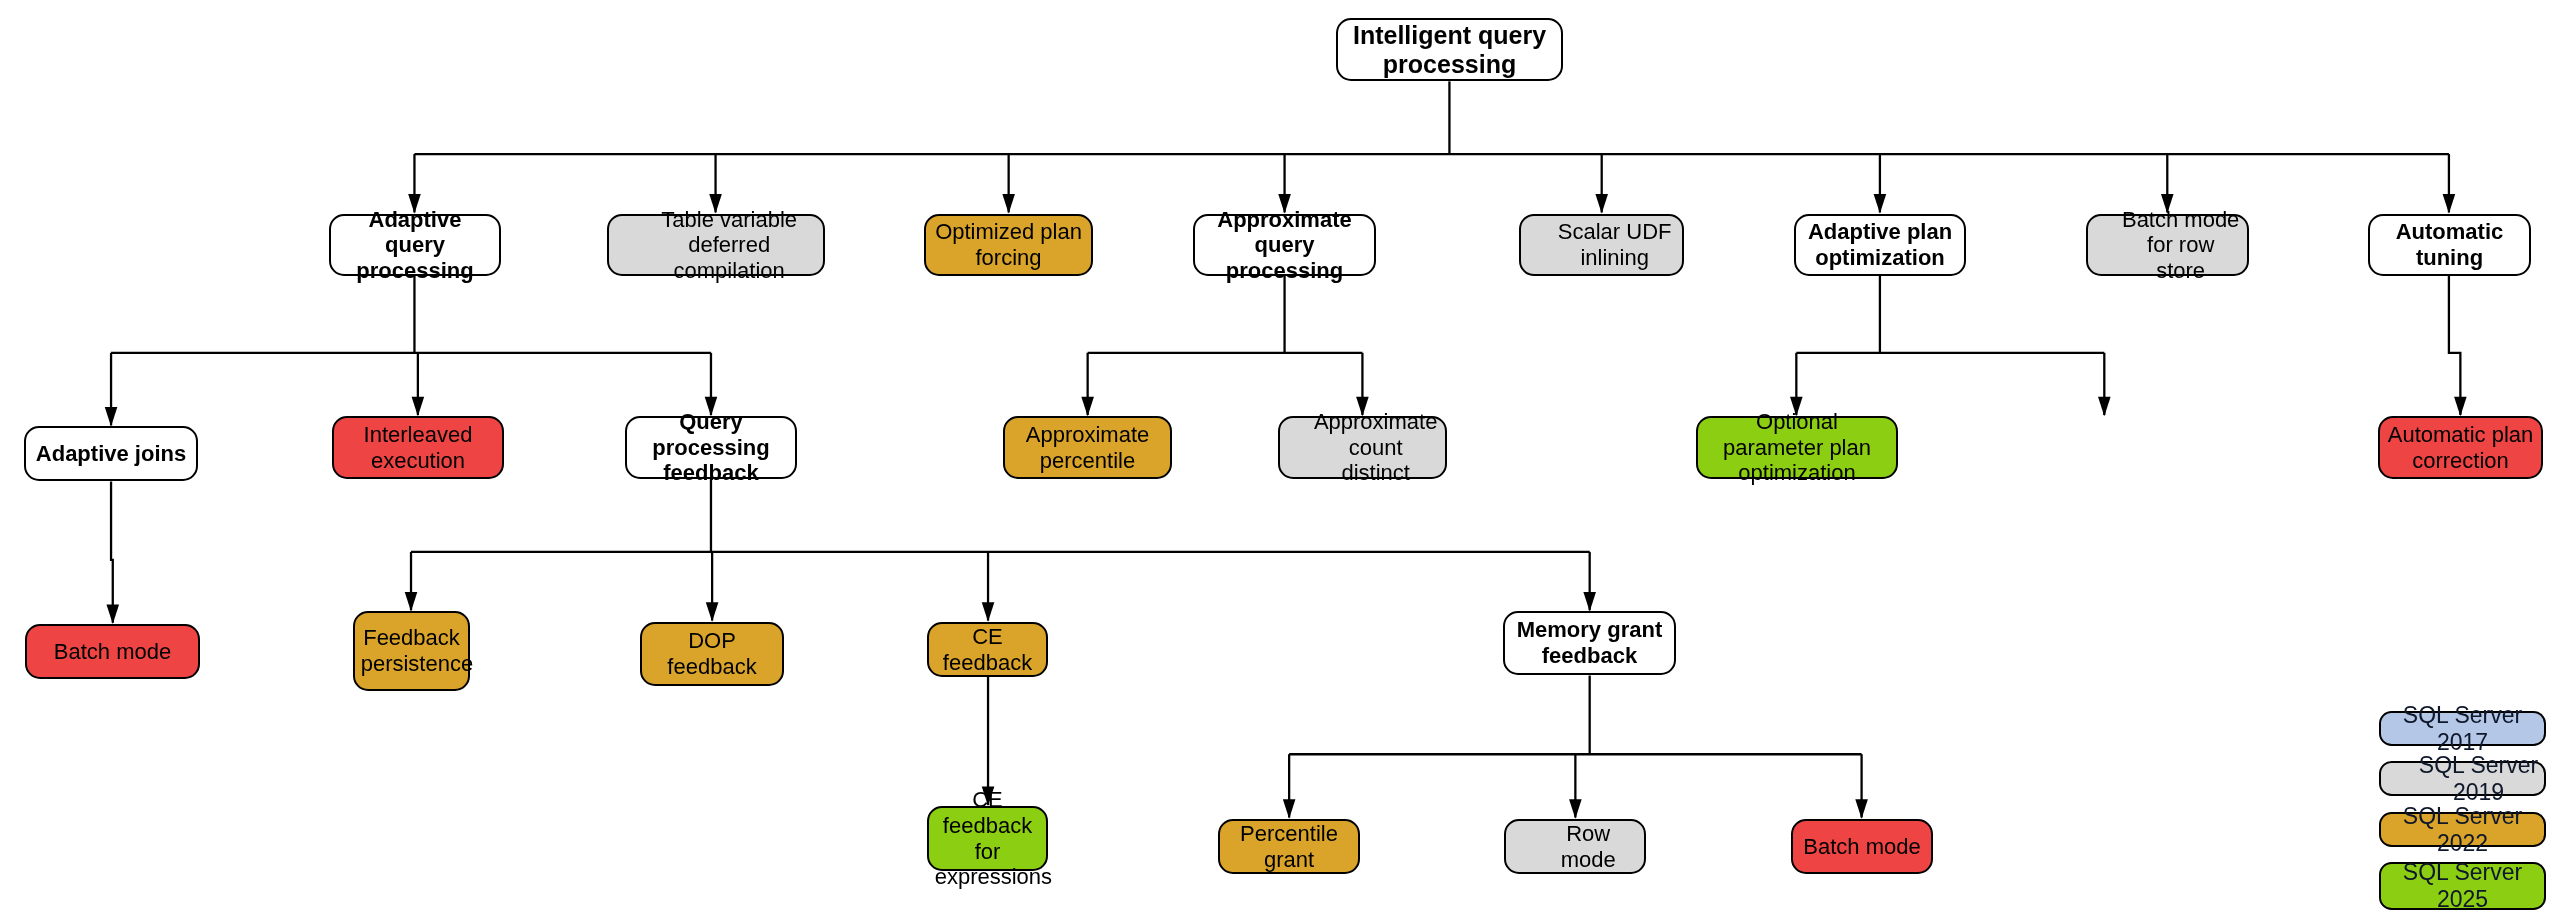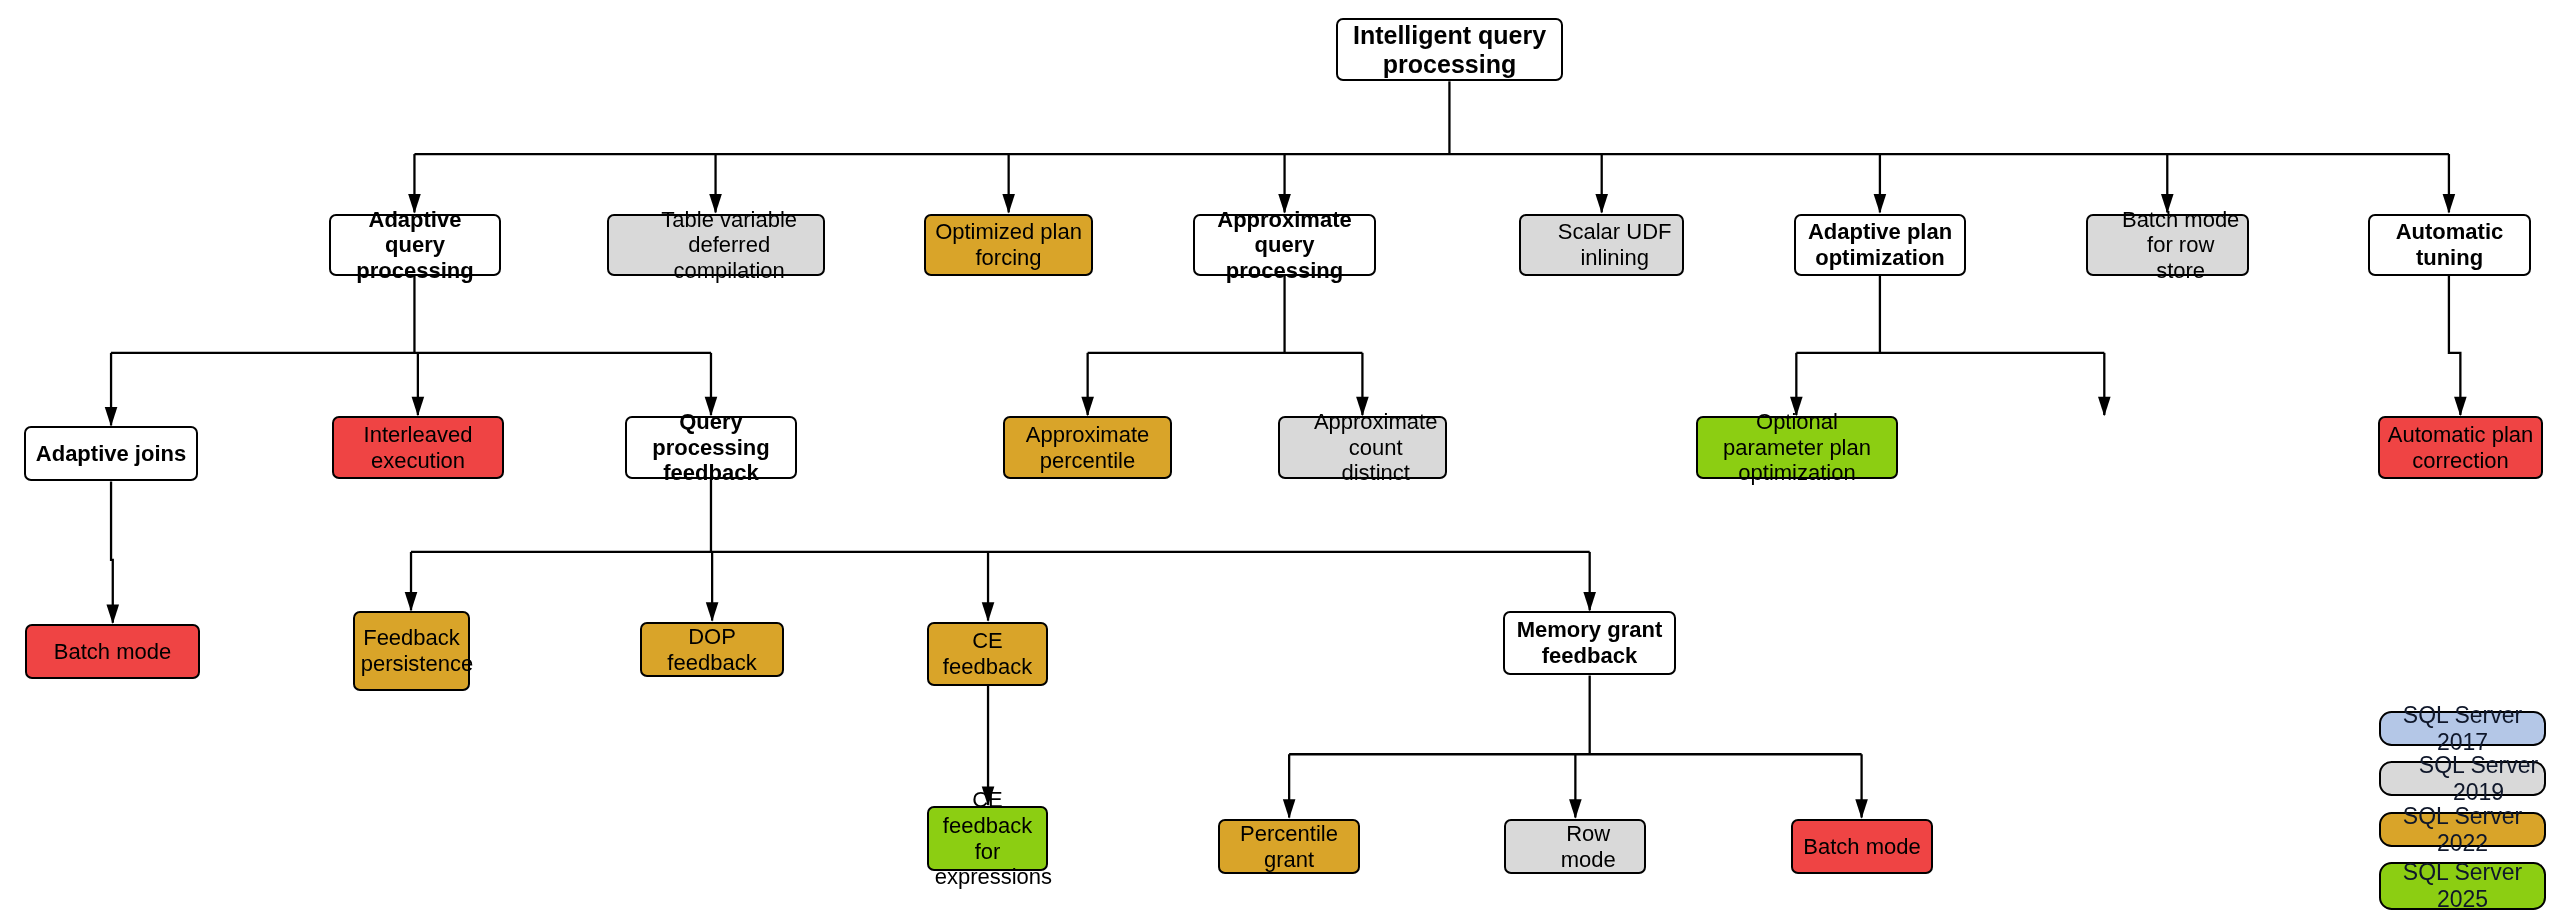--- a/index.html
+++ b/index.html
@@ -1,21 +1,21 @@
 <!DOCTYPE html>
 <html style="font-size:9.2px"><head>
 <meta charset="utf-8">
 <style>
   html,body{margin:0;padding:0;background:#ffffff;}
   body{width:2576px;height:916px;position:relative;overflow:hidden;
        font-family:"Liberation Sans","DejaVu Sans",sans-serif;}
   #canvas{position:absolute;left:0;top:0;width:2576px;height:916px;}
   #edges{position:absolute;left:0;top:0;width:2576px;height:916px;pointer-events:none;}
   .node{position:absolute;box-sizing:border-box;border:2.3px solid #000000;
-        border-radius:7px;background:#ffffff;display:flex;align-items:center;
+        border-radius:15px;background:#ffffff;display:flex;align-items:center;
         justify-content:center;text-align:center;line-height:1.16;color:#000000;
         padding:2.3px 5.7px;}
   .node .lbl{display:block;width:100%;}
   .n-white{background:#ffffff;font-weight:bold;}
   .n-gray{background:#D9D9D9;font-weight:normal;padding-left:32px;}
   .n-blue{background:#ef4444;font-weight:normal;}
   .n-amber{background:#D9A429;font-weight:normal;}
   .n-green{background:#8CCE12;font-weight:normal;}
   .legend-box{position:absolute;box-sizing:border-box;border:2.3px solid #000000;
         border-radius:12.6px;display:flex;align-items:center;justify-content:center;
@@ -136,24 +136,24 @@
     </div>
     <div class="node n-blue" style="left: 2378px; top: 416px; width: 165px; height: 63px; font-size: 22px;">
       <span class="lbl">Automatic plan correction</span>
     </div>
     <div class="node n-blue" style="left: 25px; top: 624px; width: 175px; height: 55px; font-size: 22px;">
       <span class="lbl">Batch mode</span>
     </div>
     <div class="node n-amber" style="left: 353px; top: 611px; width: 117px; height: 80px; font-size: 22px;">
       <span class="lbl">Feedback persistence</span>
     </div>
-    <div class="node n-amber" style="left: 640px; top: 622px; width: 144px; height: 55px; font-size: 22px;">
+    <div class="node n-amber" style="left: 640px; top: 622px; width: 144px; height: 64px; font-size: 22px;">
       <span class="lbl">DOP feedback</span>
     </div>
-    <div class="node n-amber" style="left: 927px; top: 622px; width: 121px; height: 64px; font-size: 22px;">
+    <div class="node n-amber" style="left: 927px; top: 622px; width: 121px; height: 55px; font-size: 22px;">
       <span class="lbl">CE feedback</span>
     </div>
     <div class="node n-white" style="left: 1503px; top: 611px; width: 173px; height: 64px; font-size: 22px;">
       <span class="lbl">Memory grant feedback</span>
     </div>
     <div class="node n-green" style="left: 927px; top: 806px; width: 121px; height: 65px; font-size: 22px;">
       <span class="lbl">CE feedback for expressions</span>
     </div>
     <div class="node n-amber" style="left: 1218px; top: 819px; width: 142px; height: 55px; font-size: 22px;">
       <span class="lbl">Percentile grant</span>

